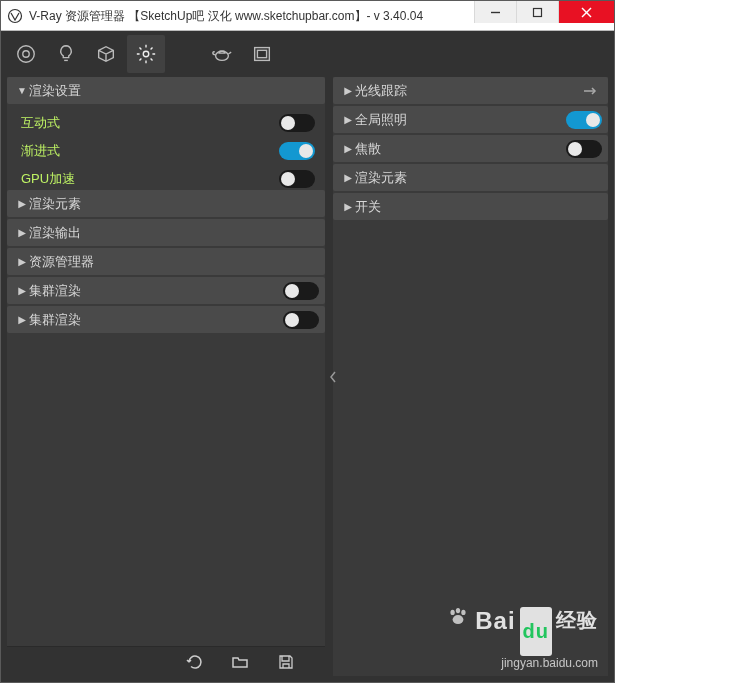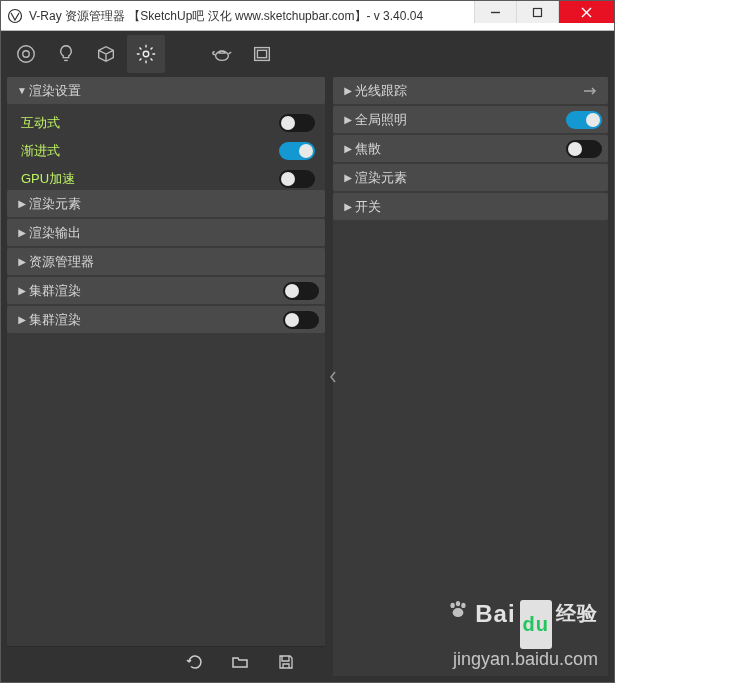--- a/index.html
+++ b/index.html
@@ -42,21 +42,21 @@
   .slider .track { position:absolute; left:0; right:0; top:8px; height:2px; background:#888;}
   .slider .fill { position:absolute; left:0; top:8px; height:2px; background:#ddd;}
   .slider .thumb { position:absolute; top:3px; width:10px; height:10px; border-radius:50%; background:#fff; border:1px solid #aaa; transform:translateX(-50%);}
   .section-hdr .toggle { margin-right:6px;}
   .section-hdr .action-icon { margin-right:8px; color:#aaa; width:18px; height:18px; display:flex; align-items:center; justify-content:center;}
   .bottom-bar { height:30px; background:#323232; display:flex; align-items:center; justify-content:flex-end; gap:28px; padding-right:30px; border-top:1px solid #2a2a2a;}
   .bottom-bar .bicon { color:#ccc; width:18px; height:18px; display:flex; align-items:center; justify-content:center;}
   .watermark { position:absolute; right:16px; bottom:12px; color:rgba(255,255,255,0.85); text-align:right; pointer-events:none;}
   .watermark .brand { font-size:24px; font-weight:bold; letter-spacing:1px; display:flex; align-items:flex-start; justify-content:flex-end; gap:4px;}
   .watermark .brand .exp { font-size:20px; font-weight:bold;}
-  .watermark .url { font-size:18px; color:rgba(255,255,255,0.7);}
+  .watermark .url { font-size:12px; color:rgba(255,255,255,0.7);}
   .paw { width:22px; height:18px; margin-right:2px; opacity:0.8;}
 </style>
 </head>
 <body>
 
 <div class="window">
 
   <div class="titlebar">
     <span class="titlebar-icon">
       <svg viewBox="0 0 16 16">

